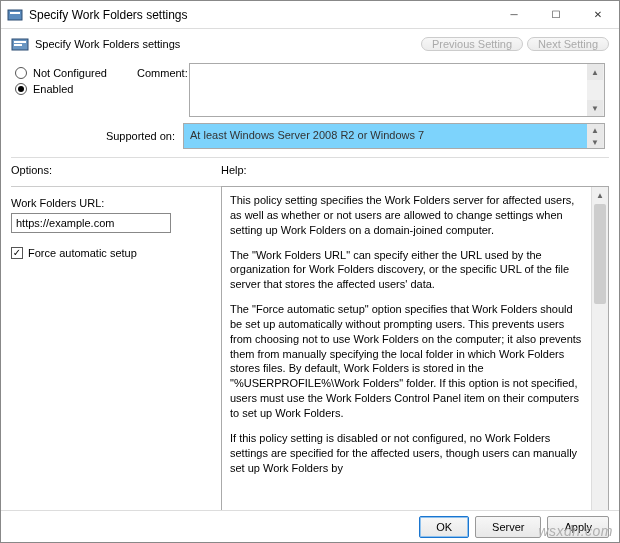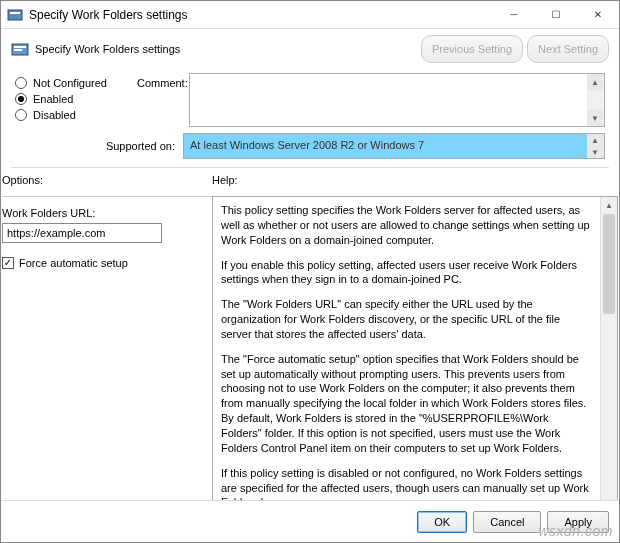--- a/index.html
+++ b/index.html
@@ -6,62 +6,62 @@
     body { font-family: "Segoe UI", Tahoma, sans-serif; font-size: 11px; color: #000; background: #fff; width: 620px; height: 543px; border: 1px solid #888; position: relative; overflow: hidden; }
     .titlebar { display: flex; align-items: center; height: 28px; border-bottom: 1px solid #ddd; }
     .titlebar .icon-box { width: 16px; height: 16px; margin: 0 6px; display: flex; align-items: center; justify-content: center; }
     .titlebar .title { flex: 1; font-size: 12px; }
     .titlebar .winbtns { display: flex; }
     .winbtn { width: 42px; height: 28px; display: flex; align-items: center; justify-content: center; font-size: 10px; color: #333; }
 
     .toolbar { display: flex; align-items: center; padding: 6px 10px; }
     .toolbar .icon-box2 { width: 18px; height: 18px; margin-right: 6px; display:flex; align-items:center; justify-content:center; }
     .toolbar-title { font-size: 11px; color: #000; flex: 1; }
-    .nav-btn { height: 28px; padding: 0 10px; margin-left: 4px; font-size: 11px; color: #aaa; background: linear-gradient(#f7f7f7,#ececec); border: 1px solid #ccc; border-radius: 10px; cursor: default; }
+    .nav-btn { height: 14px; padding: 0 10px; margin-left: 4px; font-size: 11px; color: #aaa; background: linear-gradient(#f7f7f7,#ececec); border: 1px solid #ccc; border-radius: 10px; cursor: default; }
 
     .state-row { display: flex; padding: 4px 14px 0 14px; }
     .state-col { width: 122px; }
     .radio-row { display: flex; align-items: center; margin: 4px 0; font-size: 11px; cursor: pointer; }
     .radio { width: 12px; height: 12px; border: 1px solid #555; border-radius: 50%; margin-right: 6px; display:flex; align-items:center; justify-content:center; background:#fff; }
     .radio.sel::after { content: ""; width: 6px; height: 6px; background: #000; border-radius:50%; }
 
     .comment-col { flex: 1; display: flex; }
     .comment-label { width: 52px; padding-top: 4px; }
     .comment-box { flex: 1; height: 54px; border: 1px solid #aaa; background: #fff; display:flex; }
     .comment-box textarea { flex:1; border:none; resize:none; outline:none; padding:2px 4px; font: 11px "Segoe UI", sans-serif; }
     .scroll-btn { width: 16px; height: 16px; background: #e8e8e8; display:flex; align-items:center; justify-content:center; font-size:8px; color:#666; }
 
     .supported-row { display:flex; align-items:center; margin: 6px 14px 8px 14px; justify-content: center; }
     .supported-label { width: 168px; text-align: right; padding-right: 8px; }
     .supported-box { flex:1; display:flex; border:1px solid #aaa; background:#7dd3fc; height: 26px; }
     .supported-box .txt { flex:1; padding: 5px 6px; color:#333; }
 
     .divider { border: none; border-top: 1px solid #ddd; margin: 0 10px; }
 
-    .cols { display:flex; padding: 0 1px; }
+    .cols { display:flex; padding: 0 10px; }
     .col-left { width: 210px; padding-top: 6px; }
     .col-right { flex:1; padding-top: 6px; }
     .section-label { font-size: 11px; margin-bottom: 10px; }
 
     .options-body { border-top: 1px solid #ccc; margin-top: 4px; padding-top: 10px; }
     .field-label { font-size: 11px; margin-bottom: 4px; }
     .txt-input { width: 160px; border: 1px solid #888; padding: 3px 4px; font: 11px "Segoe UI", sans-serif; outline:none; margin-bottom: 14px; }
     .check-row { display:flex; align-items:center; font-size:11px; }
     .chk { width:12px; height:12px; border:1px solid #555; margin-right: 5px; display:flex; align-items:center; justify-content:center; font-size:10px; line-height:10px; background:#fff; }
     .chk.sel::after { content:"✓"; }
 
     .help-body { border: 1px solid #aaa; height: 341px; display:flex; }
     .help-text { flex:1; padding: 6px 8px; font-size: 11px; line-height: 1.35; overflow:hidden; }
     .help-text p { margin-bottom: 10px; }
     .vscroll { width: 17px; background: #f0f0f0; display:flex; flex-direction:column; border-left:1px solid #ddd; }
     .vscroll .sbtn { height:17px; display:flex; align-items:center; justify-content:center; font-size:8px; color:#666; }
     .vscroll .track { flex:1; position:relative; }
     .vscroll .thumb { position:absolute; left:2px; right:2px; top:0; height:100px; background:#cdcdcd; border-radius:2px; }
 
-    .bottom { position:absolute; bottom:0; left:0; right:0; height: 42px; border-top:1px solid #ddd; display:flex; align-items:center; justify-content:flex-end; padding: 0 10px; background:#fff; }
+    .bottom { position:absolute; bottom:0; left:0; right:0; height: 32px; border-top:1px solid #ddd; display:flex; align-items:center; justify-content:flex-end; padding: 0 10px; background:#fff; }
     .btn { height: 22px; padding: 0 16px; margin-left: 6px; font-size: 11px; background: linear-gradient(#f7f7f7,#e8e8e8); border: 1px solid #999; border-radius: 2px; cursor:pointer; }
     .btn.primary { border-color: #1a75cf; box-shadow: inset 0 0 0 1px #8ec1ee; }
     .watermark { position:absolute; right:6px; bottom:3px; font-size:14px; color:#b0b0b0; font-style:italic; letter-spacing:0.5px; pointer-events:none; }
   </style>
 </head>
 <body>
 
 <div class="titlebar">
   <div class="icon-box">
     <svg width="16" height="16">
@@ -93,24 +93,20 @@
 <div class="state-row">
   <div class="state-col">
     <div class="radio-row">
       <span class="radio"></span>
       <span>Not Configured</span>
     </div>
     <div class="radio-row">
       <span class="radio sel"></span>
       <span>Enabled</span>
     </div>
-    <div class="radio-row">
-      <span class="radio"></span>
-      <span>Disabled</span>
-    </div>
   </div>
   <div class="comment-col">
     <div class="comment-label">Comment:</div>
     <div class="comment-box">
       <textarea value="" style=""></textarea>
       <div style="width:17px;background:#f0f0f0;display:flex;flex-direction:column;justify-content:space-between;">
         <div class="scroll-btn">▲</div>
         <div class="scroll-btn">▼</div>
       </div>
     </div>
@@ -140,34 +136,33 @@
         <span class="chk sel"></span>
         <span>Force automatic setup</span>
       </div>
     </div>
   </div>
   <div class="col-right">
     <div class="section-label">Help:</div>
     <div class="help-body">
       <div class="help-text">
         <p>This policy setting specifies the Work Folders server for affected users, as well as whether or not users are allowed to change settings when setting up Work Folders on a domain-joined computer.</p>
-        <p>If you enable this policy setting, affected users user receive Work Folders settings when they sign in to a domain-joined PC.</p>
         <p>The "Work Folders URL" can specify either the URL used by the organization for Work Folders discovery, or the specific URL of the file server that stores the affected users' data.</p>
         <p>The "Force automatic setup" option specifies that Work Folders should be set up automatically without prompting users. This prevents users from choosing not to use Work Folders on the computer; it also prevents them from manually specifying the local folder in which Work Folders stores files. By default, Work Folders is stored in the "%USERPROFILE%\Work Folders" folder. If this option is not specified, users must use the Work Folders Control Panel item on their computers to set up Work Folders.</p>
         <p>If this policy setting is disabled or not configured, no Work Folders settings are specified for the affected users, though users can manually set up Work Folders by</p>
       </div>
       <div class="vscroll">
         <div class="sbtn">▲</div>
         <div class="track">
             <div class="thumb"></div>
           </div>
         <div class="sbtn">▼</div>
       </div>
     </div>
   </div>
 </div>
 
 <div class="bottom">
   <button class="btn primary">OK</button>
-  <button class="btn">Cancel</button>
+  <button class="btn">Server</button>
   <button class="btn">Apply</button>
 </div>
 <div class="watermark">wsxdn.com</div>
 
 </body></html>

